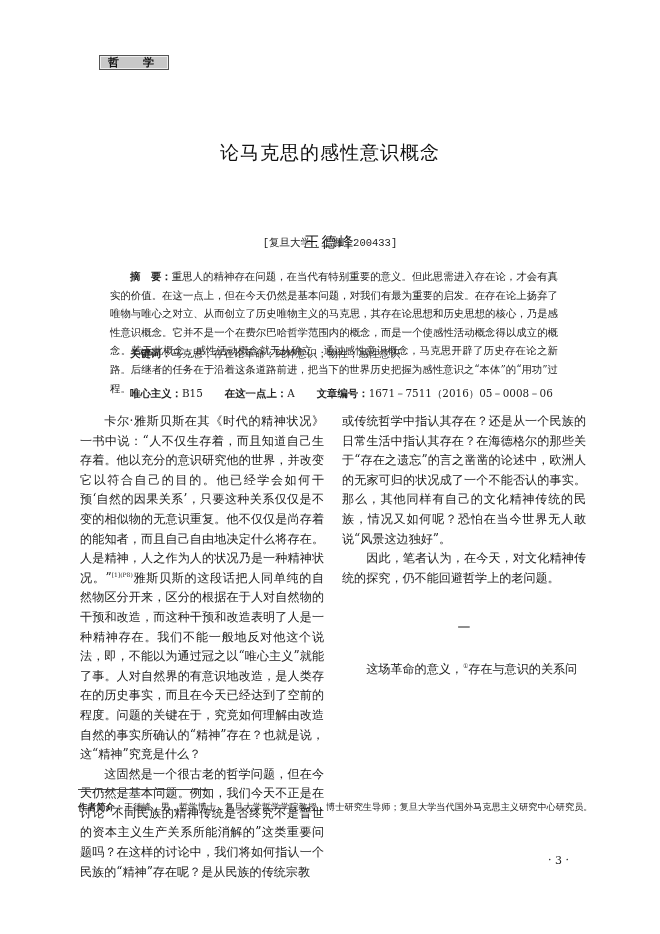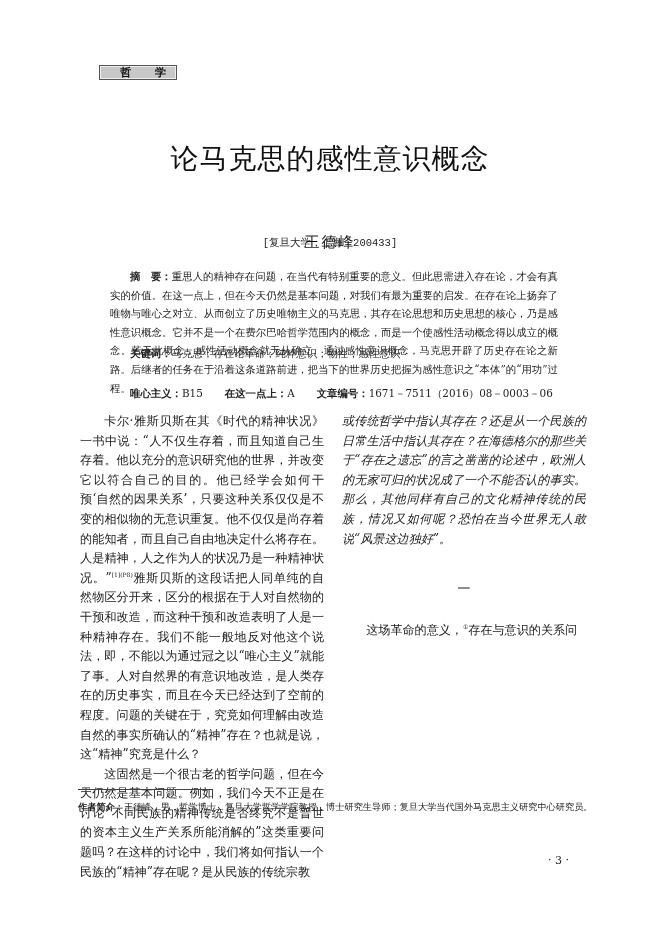--- a/index.html
+++ b/index.html
@@ -1,42 +1,42 @@
 <!DOCTYPE html>
 <html><head>
 <meta charset="utf-8">
 <style>
   html, body { margin: 0; padding: 0; background: #ffffff; }
   body { width: 660px; height: 934px; position: relative; overflow: hidden;
          font-family: "DejaVu Serif", "Liberation Serif", serif; color: #1a1a1a; }
   .section-tag { position: absolute; left: 99px; top: 55px; width: 64px; height: 13px;
          background: #c8c8c8; border: 1px solid #555; box-shadow: inset 0 0 0 1px #eee;
          font-family: "DejaVu Sans", sans-serif; font-size: 11px; font-weight: bold;
-         letter-spacing: 10px; text-align: right; line-height: 13px; color: #111; padding-left: 12px; box-sizing: content-box; margin-top: 10px; }
+         letter-spacing: 10px; text-align: center; line-height: 13px; color: #111; padding-left: 4px; box-sizing: content-box; }
   .title { position: absolute; left: 0; width: 660px; top: 140px; text-align: center;
-         font-family: "DejaVu Sans", sans-serif; font-size: 28px; letter-spacing: 1px; color: #111; }
+         font-family: "DejaVu Sans", sans-serif; font-size: 19px; letter-spacing: 1px; color: #111; }
   .author { position: absolute; left: 0; width: 660px; top: 213px; text-align: center;
          font-family: "DejaVu Serif", serif; font-size: 15px; letter-spacing: 2px; color: #111; margin-top: 20px; }
   .affil { position: absolute; left: 0; width: 660px; top: 236px; text-align: center;
          font-size: 10.5px; color: #222; font-family: Liberation Mono, monospace; }
   .abstract { position: absolute; left: 110px; width: 448px; top: 267px;
          font-size: 10.4px; line-height: 18.6px; color: #222; text-align: justify; }
   .abstract .lbl { font-family: "DejaVu Sans", sans-serif; font-weight: bold; margin-top: 17px; }
   .abstract .indent { padding-left: 20px; }
   .kw-line, .cls-line { position: absolute; left: 130px; font-size: 10.4px; color: #222; }
   .kw-line { top: 347px; }
   .cls-line { top: 387px; }
   .lbl { font-family: "DejaVu Sans", sans-serif; font-weight: bold; }
   .cls-line span.gap { display: inline-block; width: 22px; }
   .col { position: absolute; top: 412px; width: 244px; font-size: 12.1px; line-height: 19.6px;
          color: #1a1a1a; text-align: justify; }
   .col.left { left: 80px; }
   .col.right { left: 342px; }
   .col p { margin: 0; text-indent: 2em; }
-  .col p.cont { text-indent: 0; font-style: italic; }
+  .col p.cont { text-indent: 0; }
   sup { font-size: 6px; line-height: 0; }
   .section-num { text-align: center; margin: 30px 0 22px 0; font-size: 13px; }
   .rule { position: absolute; left: 78px; top: 789px; width: 135px; height: 0; border-top: 1px solid #444; }
   .notes { position: absolute; left: 78px; top: 797px; width: 520px; font-size: 9.2px; line-height: 20px; color: #222; }
   .notes .lbl { font-size: 9.2px; }
   .notes .fn { padding-left: 18px; }
   .page-num { position: absolute; left: 548px; top: 854px; font-size: 11px; color: #222; }
 </style>
 </head>
 <body>
@@ -49,30 +49,31 @@
 
 <div class="abstract">
   <span class="indent"></span><span class="lbl">摘　要：</span><span>重思人的精神存在问题，在当代有特别重要的意义。但此思需进入存在论，才会有真实的价值。在这一点上，但在今天仍然是基本问题，对我们有最为重要的启发。在存在论上扬弃了唯物与唯心之对立、从而创立了历史唯物主义的马克思，其存在论思想和历史思想的核心，乃是感性意识概念。它并不是一个在费尔巴哈哲学范围内的概念，而是一个使感性活动概念得以成立的概念。若无此概念，感性活动概念就无从确立。通过感性意识概念，马克思开辟了历史存在论之新路。后继者的任务在于沿着这条道路前进，把当下的世界历史把握为感性意识之“本体”的“用功”过程。</span>
 </div>
 
 <div class="kw-line">
   <span class="lbl">关键词：</span><span>马克思；存在论革命；纯粹意识；物性；感性意识</span>
 </div>
 
 <div class="cls-line">
-  <span class="lbl">唯心主义：</span><span>B15</span><span class="gap"></span><span class="lbl">在这一点上：</span><span>A</span><span class="gap"></span><span class="lbl">文章编号：</span><span>1671－7511（2016）08－0003－06</span>
+  <span class="lbl">唯心主义：</span><span>B15</span><span class="gap"></span><span class="lbl">在这一点上：</span><span>A</span><span class="gap"></span><span class="lbl">文章编号：</span><span>1671－7511（2016）05－0008－06</span>
 </div>
 
 <div class="col left">
   <p><span>卡尔·雅斯贝斯在其《时代的精神状况》一书中说：“人不仅生存着，而且知道自己生存着。他以充分的意识研究他的世界，并改变它以符合自己的目的。他已经学会如何干预‘自然的因果关系’，只要这种关系仅仅是不变的相似物的无意识重复。他不仅仅是尚存着的能知者，而且自己自由地决定什么将存在。人是精神，人之作为人的状况乃是一种精神状况。”</span><sup>[1](P8)</sup><span>雅斯贝斯的这段话把人同单纯的自然物区分开来，区分的根据在于人对自然物的干预和改造，而这种干预和改造表明了人是一种精神存在。我们不能一般地反对他这个说法，即，不能以为通过冠之以“唯心主义”就能了事。人对自然界的有意识地改造，是人类存在的历史事实，而且在今天已经达到了空前的程度。问题的关键在于，究竟如何理解由改造自然的事实所确认的“精神”存在？也就是说，这“精神”究竟是什么？</span></p>
   <p><span>这固然是一个很古老的哲学问题，但在今天仍然是基本问题。例如，我们今天不正是在讨论“不同民族的精神传统是否终究不是普世的资本主义生产关系所能消解的”这类重要问题吗？在这样的讨论中，我们将如何指认一个民族的“精神”存在呢？是从民族的传统宗教</span></p>
 </div>
 
 <div class="col right">
   <p class="cont">或传统哲学中指认其存在？还是从一个民族的日常生活中指认其存在？在海德格尔的那些关于“存在之遗忘”的言之凿凿的论述中，欧洲人的无家可归的状况成了一个不能否认的事实。那么，其他同样有自己的文化精神传统的民族，情况又如何呢？恐怕在当今世界无人敢说“风景这边独好”。</p>
+  <p>因此，笔者认为，在今天，对文化精神传统的探究，仍不能回避哲学上的老问题。</p>
   <div class="section-num">一</div>
   <p><span>这场革命的意义，</span><sup>①</sup><span>存在与意识的关系问</span></p>
 </div>
 
 <div class="rule"></div>
 
 <div class="notes">
   <div><span class="lbl">作者简介：</span><span>王德峰，男，哲学博士，复旦大学哲学学院教授，博士研究生导师；复旦大学当代国外马克思主义研究中心研究员。</span></div>
 </div>
 

